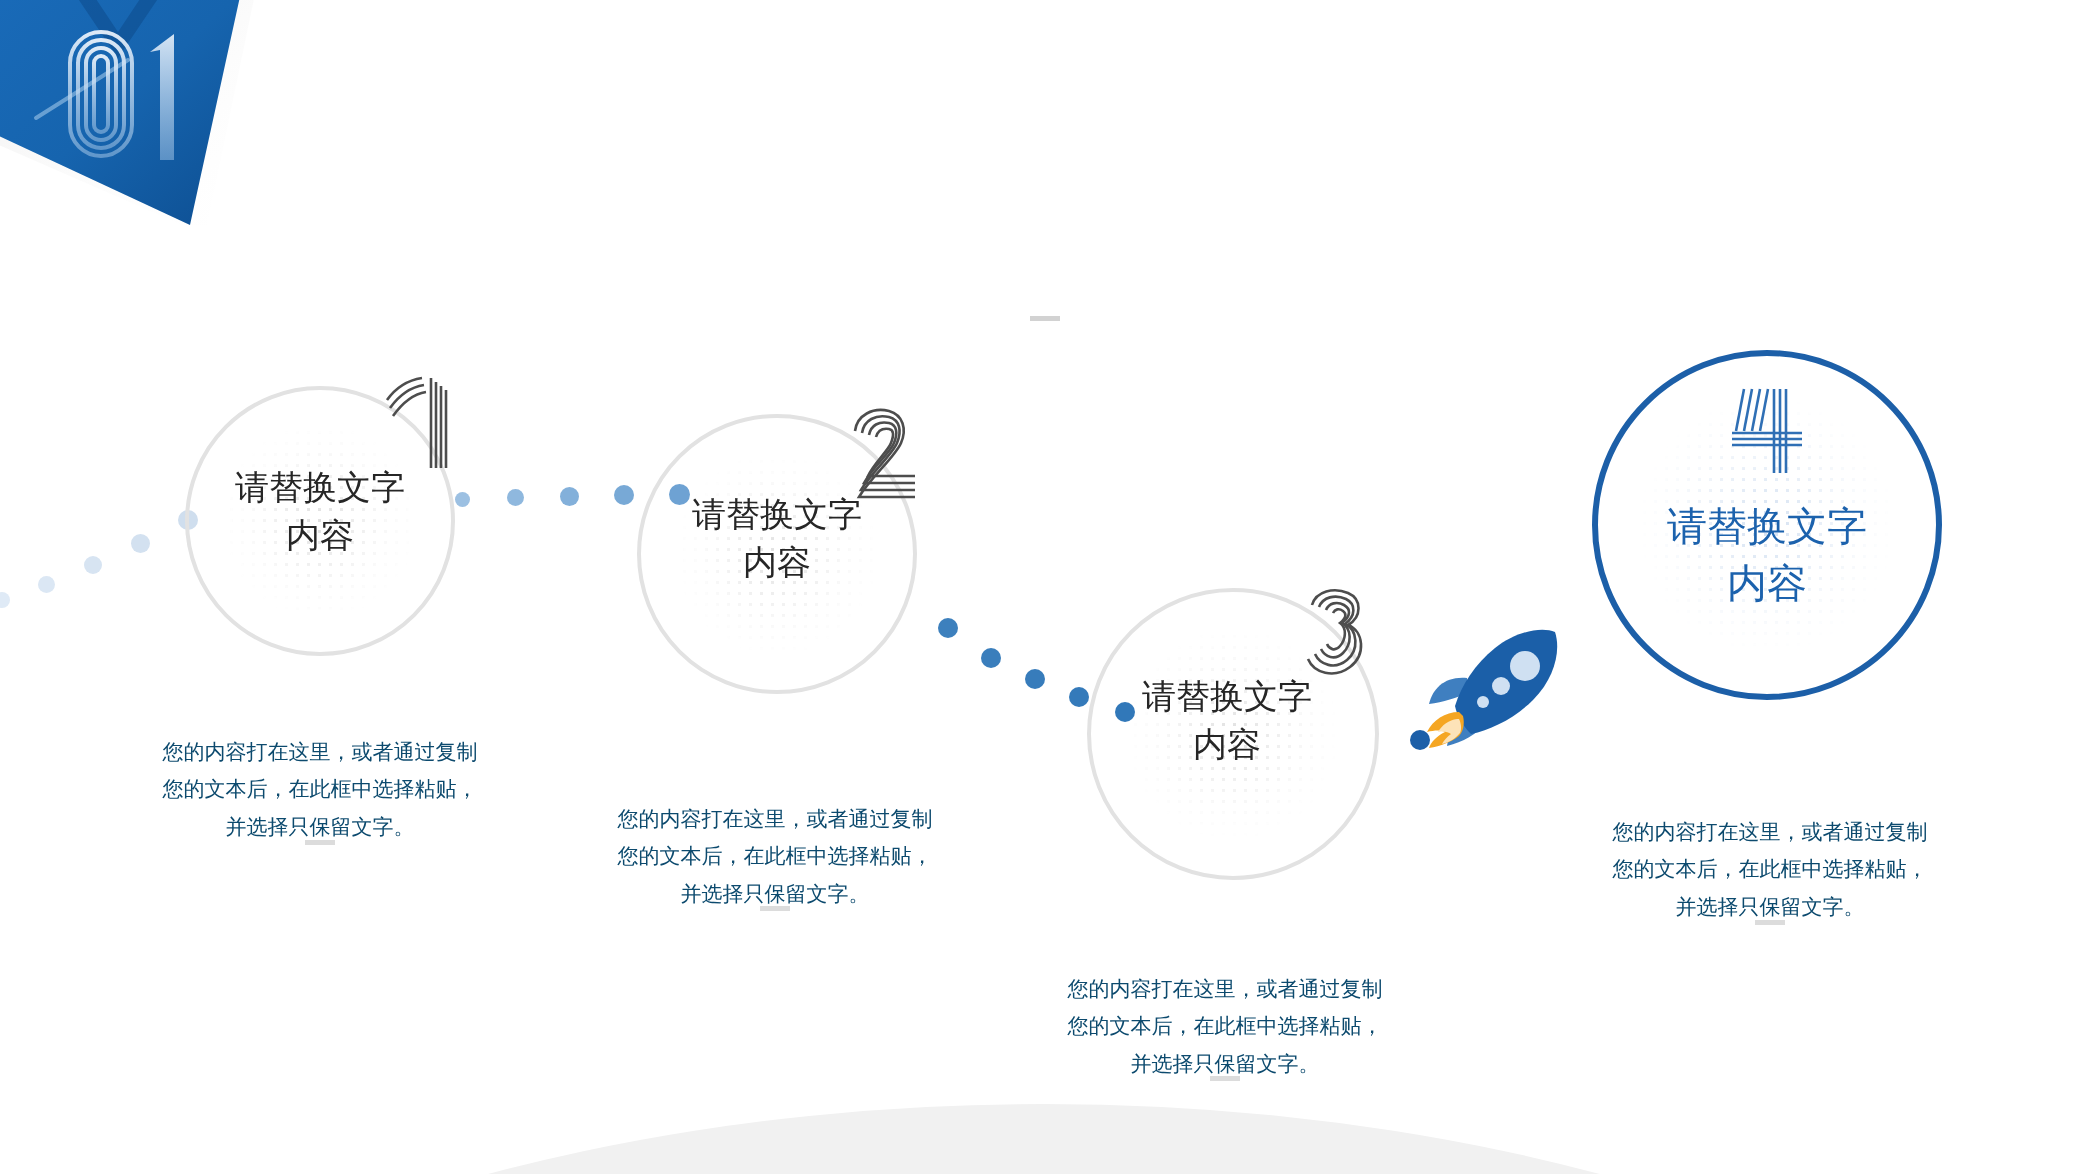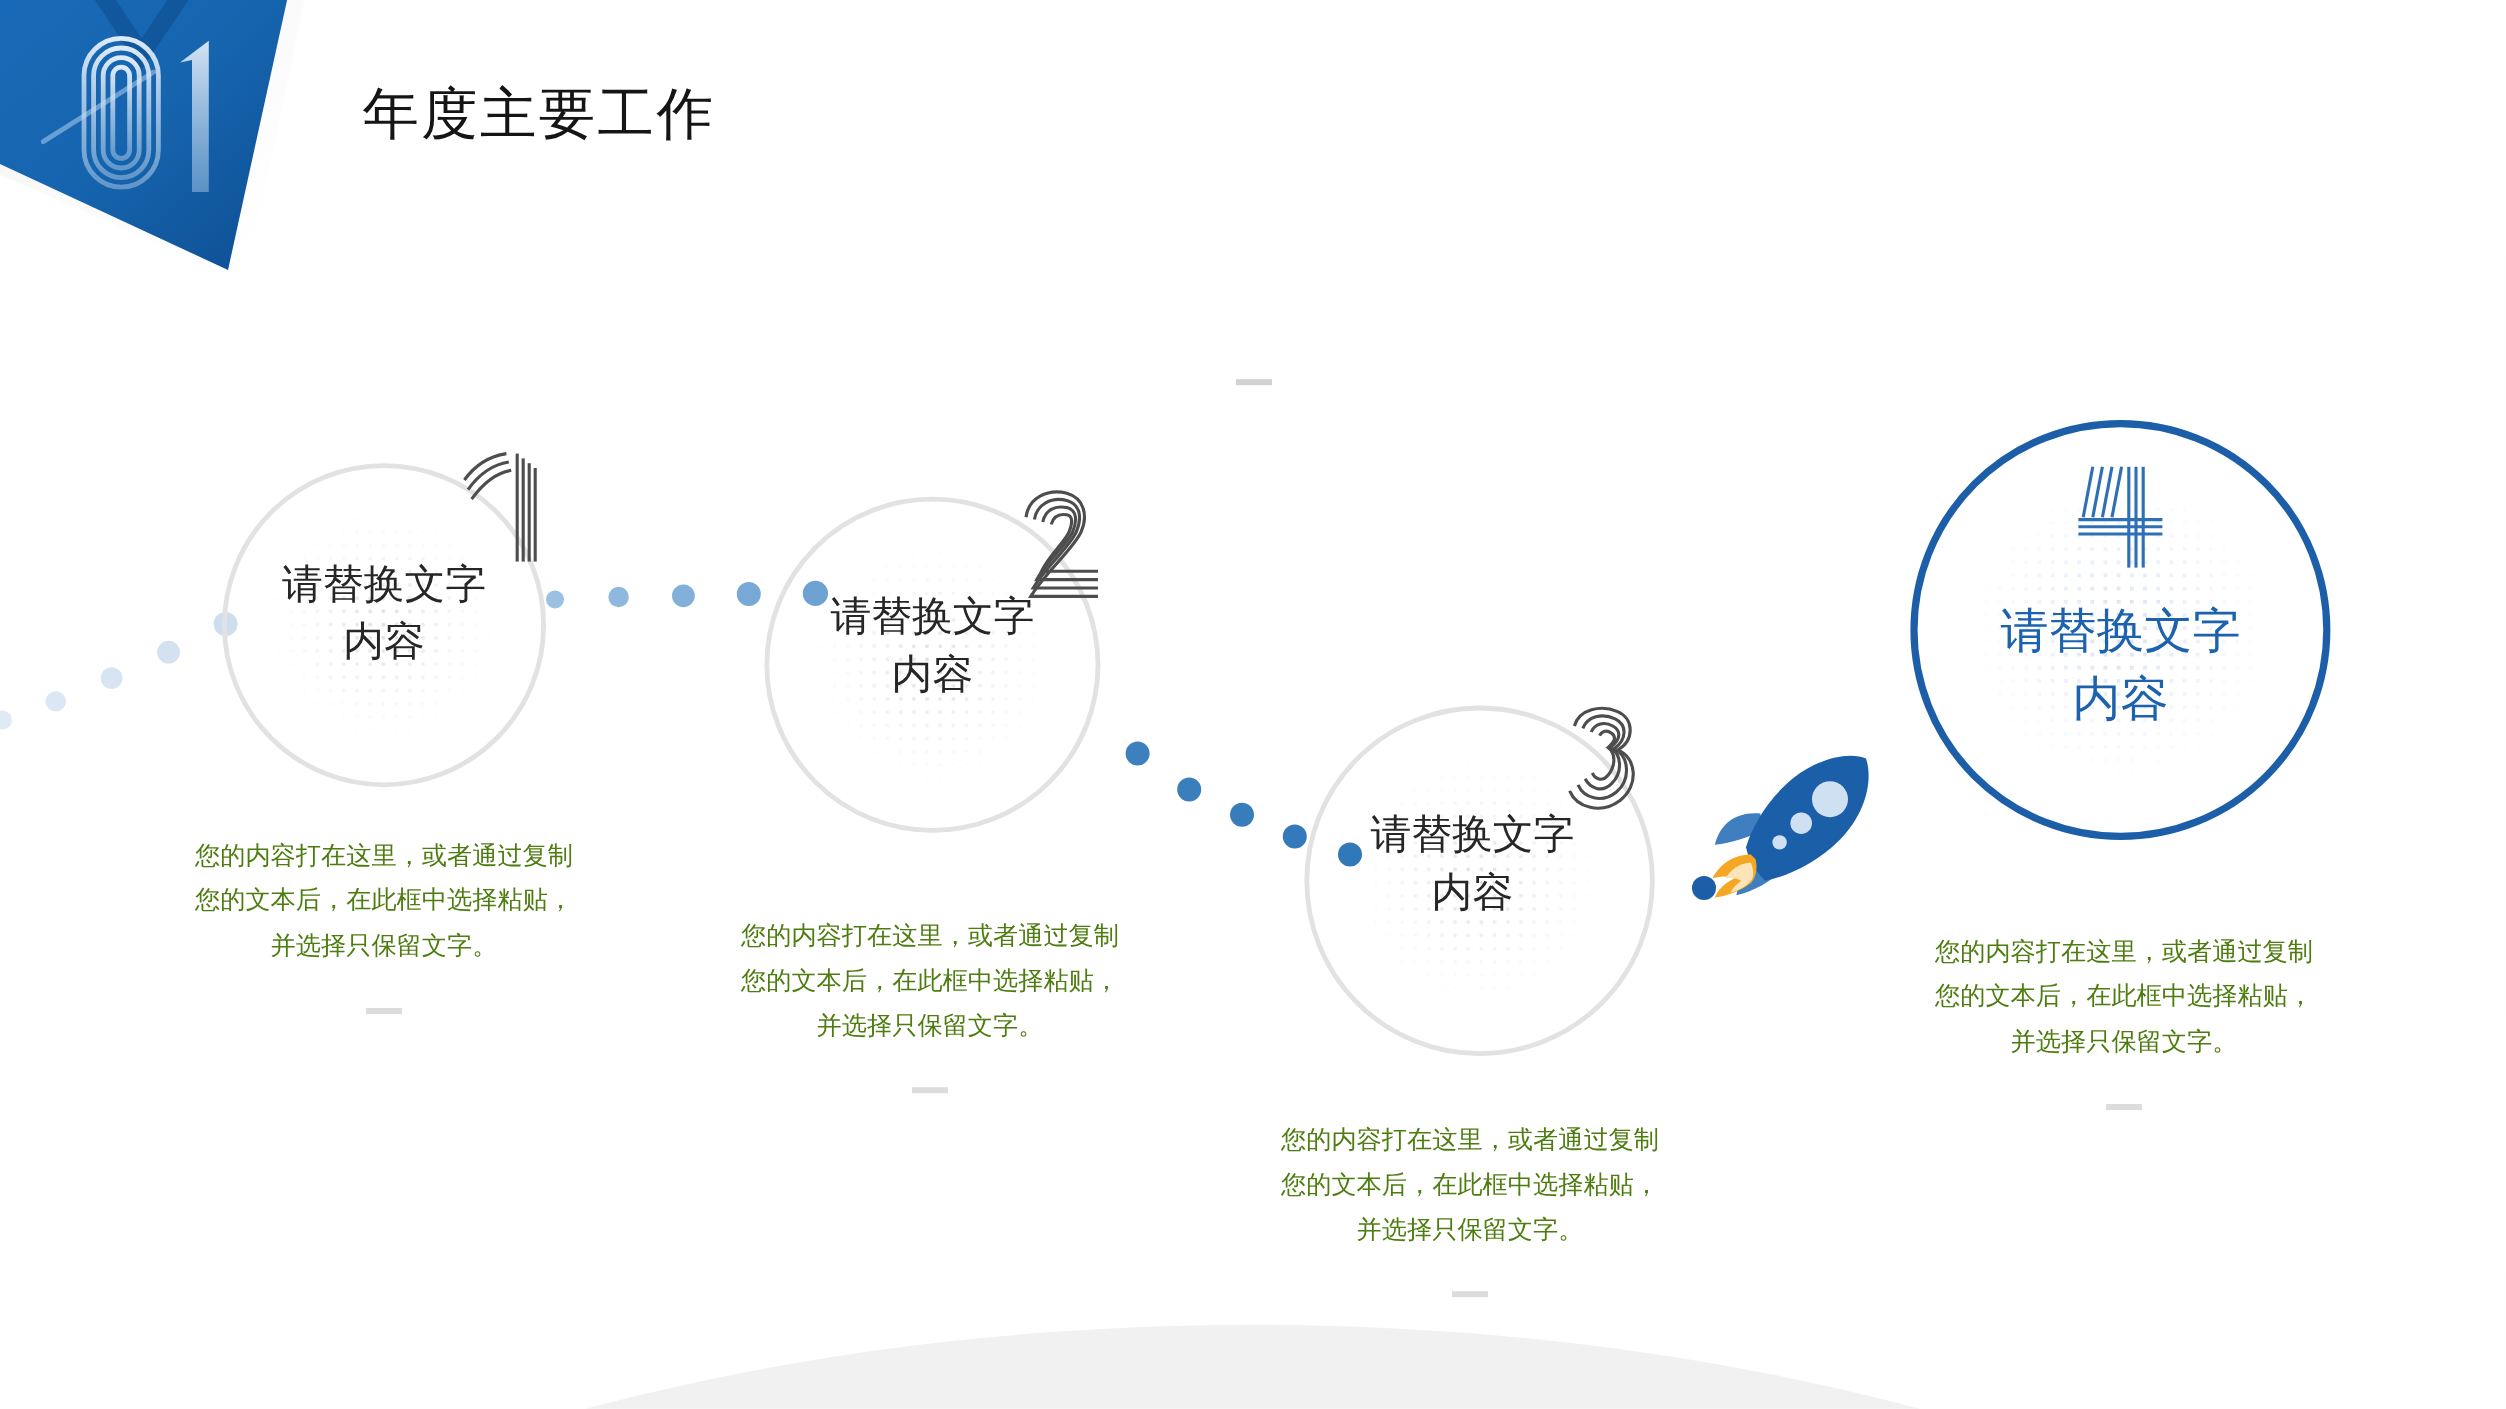--- a/index.html
+++ b/index.html
@@ -139,25 +139,26 @@
     position: absolute;
     z-index: 5;
     pointer-events: none;
   }
   .numeral svg { display: block; overflow: visible; }
 
   
   .caption {
     position: absolute;
     text-align: center;
-    color: #4d7c0f;
+    color: #0c4a6e;
     font-size: 21px;
     line-height: 1.78;
     z-index: 5;
     font-family: "DejaVu Sans", "Liberation Sans", sans-serif;
+    margin-top: 39px;
   }
   .caption-rule {
     position: absolute;
     width: 30px;
     height: 5px;
     background: #dcdcdc;
     z-index: 5;
   }
 
   
@@ -221,21 +222,20 @@
           <rect x="78" y="40" width="46" height="108" rx="23" ry="23"></rect>
           <rect x="86" y="48" width="30" height="92" rx="15" ry="15"></rect>
           <rect x="94" y="56" width="14" height="76" rx="7" ry="7"></rect>
         </g>
 
         <path d="M 150,52 L 174,34 L 174,160 L 160,160 L 160,50 Z" fill="url(#numGrad)" opacity="0.95"></path>
       </g>
     </svg>
   </div>
 
-  <div class="header-title">年度主要工作</div>
 
   <div class="section-rule"></div>
 
   <div class="dot" style="left:-6px; top:592px; width:16px; height:16px; background:#dfeaf6;"></div>
   <div class="dot" style="left:38px; top:576px; width:17px; height:17px; background:#dbe7f4;"></div>
   <div class="dot" style="left:84px; top:556px; width:18px; height:18px; background:#d7e4f2;"></div>
   <div class="dot" style="left:131px; top:534px; width:19px; height:19px; background:#d3e1f0;"></div>
   <div class="dot" style="left:178px; top:510px; width:20px; height:20px; background:#cfdeee;"></div>
 
   <div class="dot" style="left:455px; top:492px; width:15px; height:15px; background:#9cc0e2;"></div>

